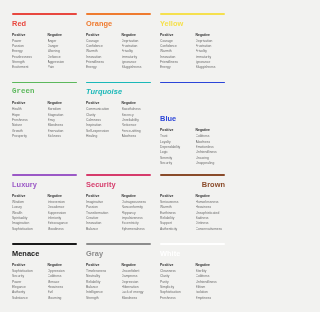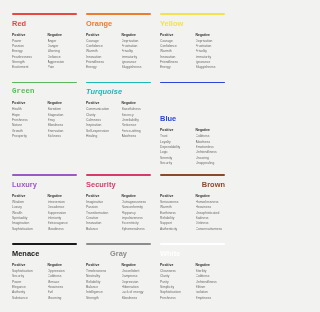--- a/index.html
+++ b/index.html
@@ -312,21 +312,21 @@
             <div class="word">Coldness</div>
             <div class="word">Menace</div>
             <div class="word">Heaviness</div>
             <div class="word">Evil</div>
             <div class="word">Mourning</div>
           </div>
         </div>
       </div>
       <div class="card">
         <div class="rule" style="background: rgb(140, 140, 140);"></div>
-        <div class="card-title" style="color: rgb(140, 140, 140); text-align: center;">Gray</div>
+        <div class="card-title" style="color: rgb(140, 140, 140);">Gray</div>
         <div class="cols">
           <div class="col">
             <div class="col-head">Positive</div>
             <div class="word">Timelessness</div>
             <div class="word">Neutrality</div>
             <div class="word">Reliability</div>
             <div class="word">Balance</div>
             <div class="word">Intelligence</div>
             <div class="word">Strength</div>
           </div>

